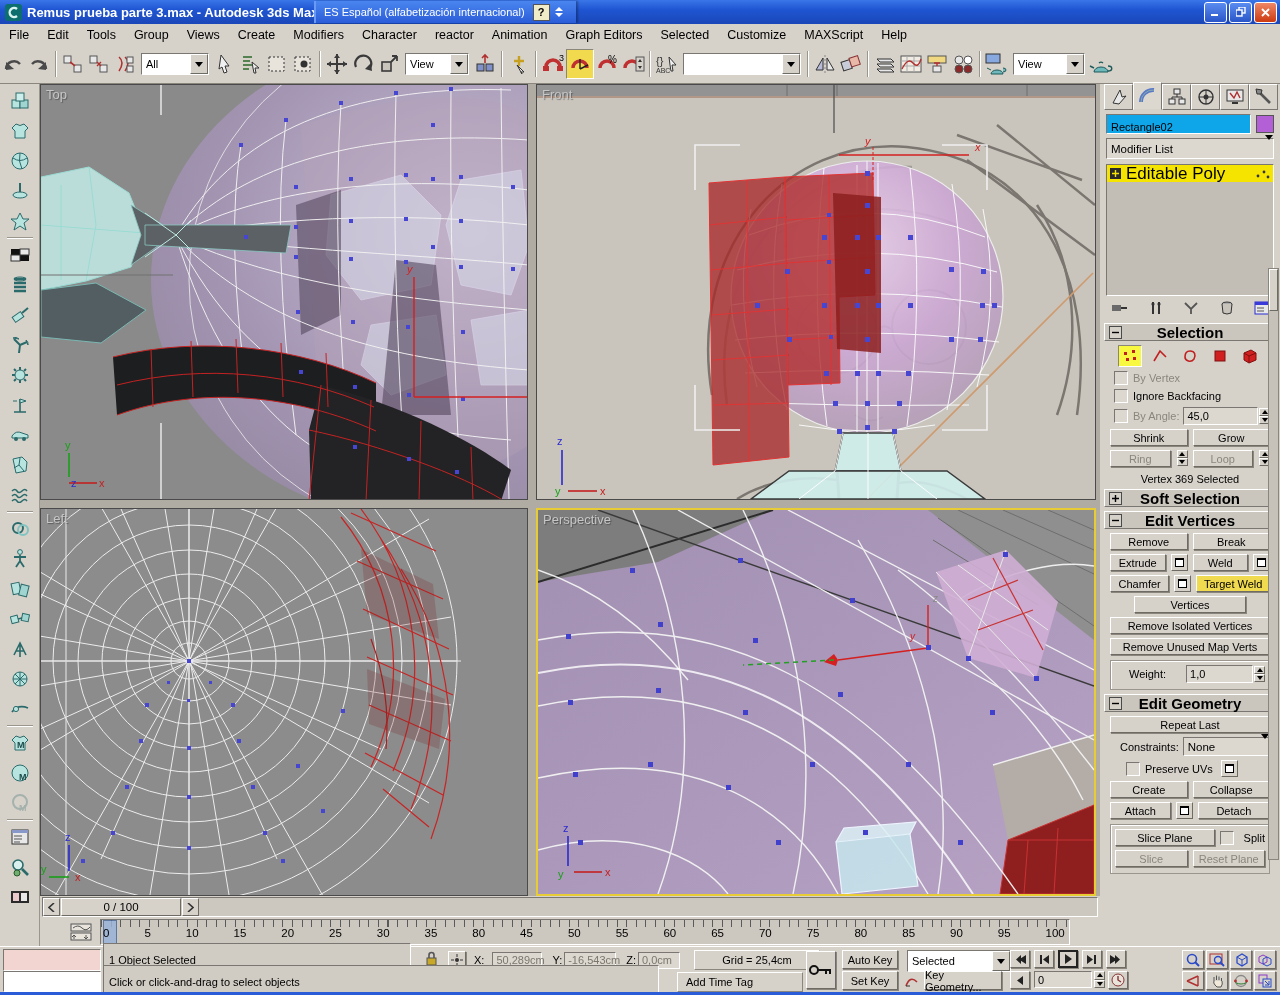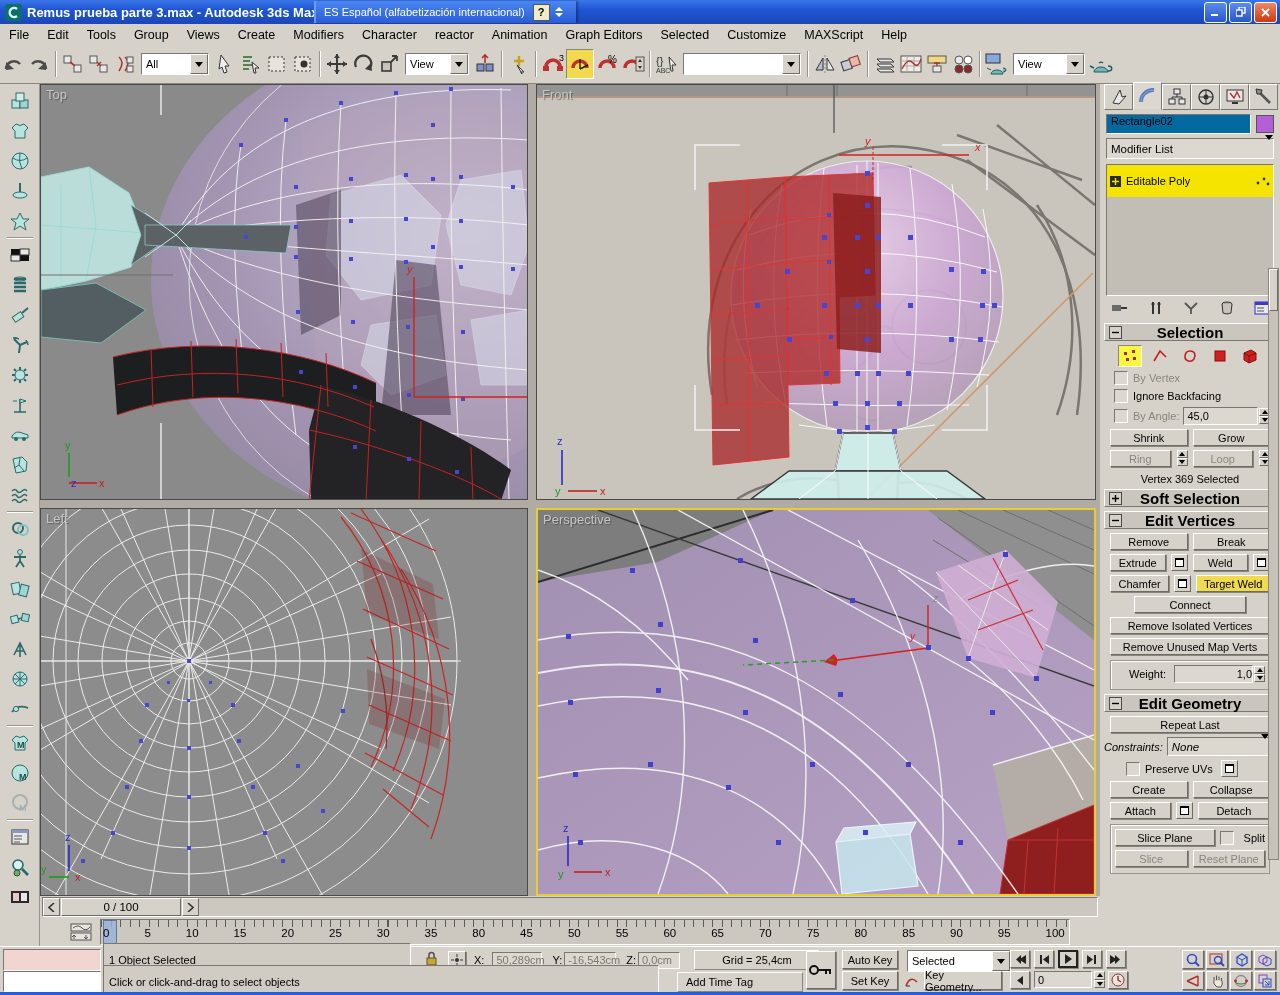--- a/index.html
+++ b/index.html
@@ -45,27 +45,27 @@
   .vp{position:absolute;border:1px solid #4a4a4a;box-sizing:border-box;overflow:hidden;background:#8a8a8a;}
   .vp svg{display:block;}
   .vplabel{position:absolute;left:5px;top:2px;color:#c6c6c6;font-size:13px;text-shadow:1px 1px 1px rgba(0,0,0,.35);}
   .vp.active{border:2px solid #e8cc35;}
   
   .cpanel{left:1100px;top:84px;width:180px;height:862px;background:#d6d2ca;box-sizing:border-box;padding:0 2px;}
   .cp-tabs{display:flex;height:26px;align-items:flex-end;padding-left:2px;}
   .cp-tab{width:27px;height:24px;border:1px solid;border-color:#fff #7a7672 #7a7672 #fff;display:flex;align-items:center;justify-content:center;background:#d6d2ca;}
   .cp-tab.active{height:26px;border-bottom-color:#d6d2ca;background:#dcd8d0;}
   .cp-row{display:flex;align-items:center;margin:4px 4px 0 4px;}
-  .namefield{flex:1;height:18px;background:#0369a1;border:1px solid;border-color:#7a7672 #fff #fff #7a7672;
-             display:flex;align-items:flex-start;padding-left:4px;}
+  .namefield{flex:1;height:18px;background:#0ea5e9;border:1px solid;border-color:#7a7672 #fff #fff #7a7672;
+             display:flex;align-items:flex-end;padding-left:4px;}
   .swatch{width:16px;height:16px;background:#b35fd6;border:1px solid #555;margin-left:5px;}
   .modcombo{flex:1;height:19px;background:#dcd8d0;border:1px solid;border-color:#7a7672 #fff #fff #7a7672;
             display:flex;align-items:center;padding-left:4px;font-size:11.5px;}
   .stack{height:130px;margin:5px 4px 0 4px;background:#c2beb6;border:1px solid;border-color:#7a7672 #fff #fff #7a7672;}
-  .stackrow{height:32px;background:#f5e400;display:flex;align-items:center;font-size:11px;color:#000;}
+  .stackrow{height:17px;background:#f5e400;display:flex;align-items:center;font-size:17px;color:#000;}
   .plusbox{width:11px;height:11px;background:#2a2a2a;margin:0 5px 0 3px;display:flex;align-items:center;justify-content:center;}
   .stacktools{display:flex;align-items:center;justify-content:space-between;margin:3px 8px;height:20px;}
   .rollout{margin:4px 2px 0 2px;}
   .rhead{height:16px;background:#cac6be;border:1px solid;border-color:#fff #7a7672 #7a7672 #fff;display:flex;align-items:center;
          font-weight:bold;font-size:15px;position:relative;}
   .rhead .pm{width:11px;height:11px;border:1px solid #4a4a4a;background:#d6d2ca;margin:0 4px;display:flex;align-items:center;justify-content:center;
              font-weight:bold;font-size:10px;line-height:9px;}
   .rhead .rtitle{position:absolute;left:0;right:0;text-align:center;}
   .btn{background:#d6d2ca;border:1px solid;border-color:#fff #6e6a64 #6e6a64 #fff;box-shadow:1px 1px 0 #8a867e;
        display:flex;align-items:center;justify-content:center;font-size:11px;height:17px;box-sizing:border-box;}
@@ -1185,31 +1185,31 @@
         </span>
     </div>
     <div class="row2">
       <span class="btn" style="flex:1">Chamfer</span>
       <span class="sbox">
           <i></i>
         </span>
       <span class="btn yellow" style="flex:1.25">Target Weld</span>
     </div>
     <div class="row2" style="padding:0 24px;">
-      <span class="btn">Connect</span>
+      <span class="btn">Vertices</span>
     </div>
     <div class="row2">
         <span class="btn">Remove Isolated Vertices</span>
       </div>
     <div class="row2">
         <span class="btn">Remove Unused Map Verts</span>
       </div>
     <div class="groupbox" style="display:flex;align-items:center;">
       <span style="margin-left:14px;">Weight:</span>
-      <span class="numfield" style="flex:1;margin-left:8px;justify-content:flex-end;">
+      <span class="numfield" style="flex:1;margin-left:20px;">
           <span>1,0</span>
         </span>
       <span class="spinner">
           <b>
             <i class="tri-u6"></i>
           </b>
           <b>
             <i class="tri-d6"></i>
           </b>
         </span>
@@ -1221,21 +1221,21 @@
       <span class="pm">
           <svg width="7" height="7">
             <path d="M0,3.5 h7" stroke="#000" stroke-width="1.4"></path>
           </svg>
         </span>
       <span class="rtitle">Edit Geometry</span>
     </div>
     <div class="row2">
         <span class="btn">Repeat Last</span>
       </div>
-    <div class="chkrow" style="margin-left:0;font-style:italic;">
+    <div class="chkrow" style="margin-left:16px;">
       <span>Constraints:</span>
       <span class="modcombo" style="flex:1;margin-left:4px;height:17px;">
         <span>None</span>
         <span class="cb-arrow" style="margin-left:auto;height:15px;"><i class="tri-d"></i></span>
       </span>
     </div>
     <div class="chkrow" style="margin-left:22px;">
       <span class="chk"></span>
       <span>Preserve UVs</span>
       <span class="sbox" style="margin-left:8px;">

